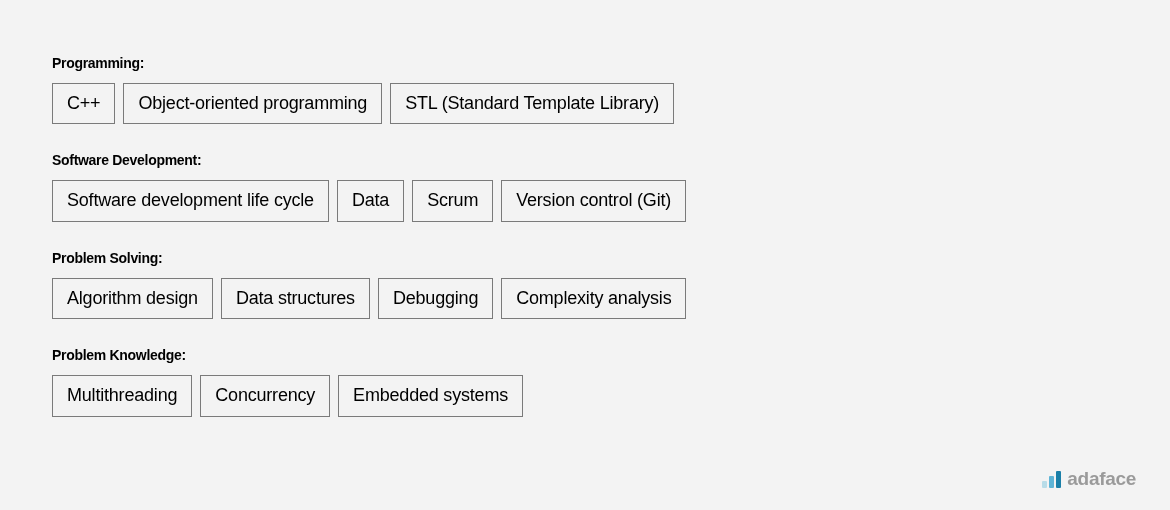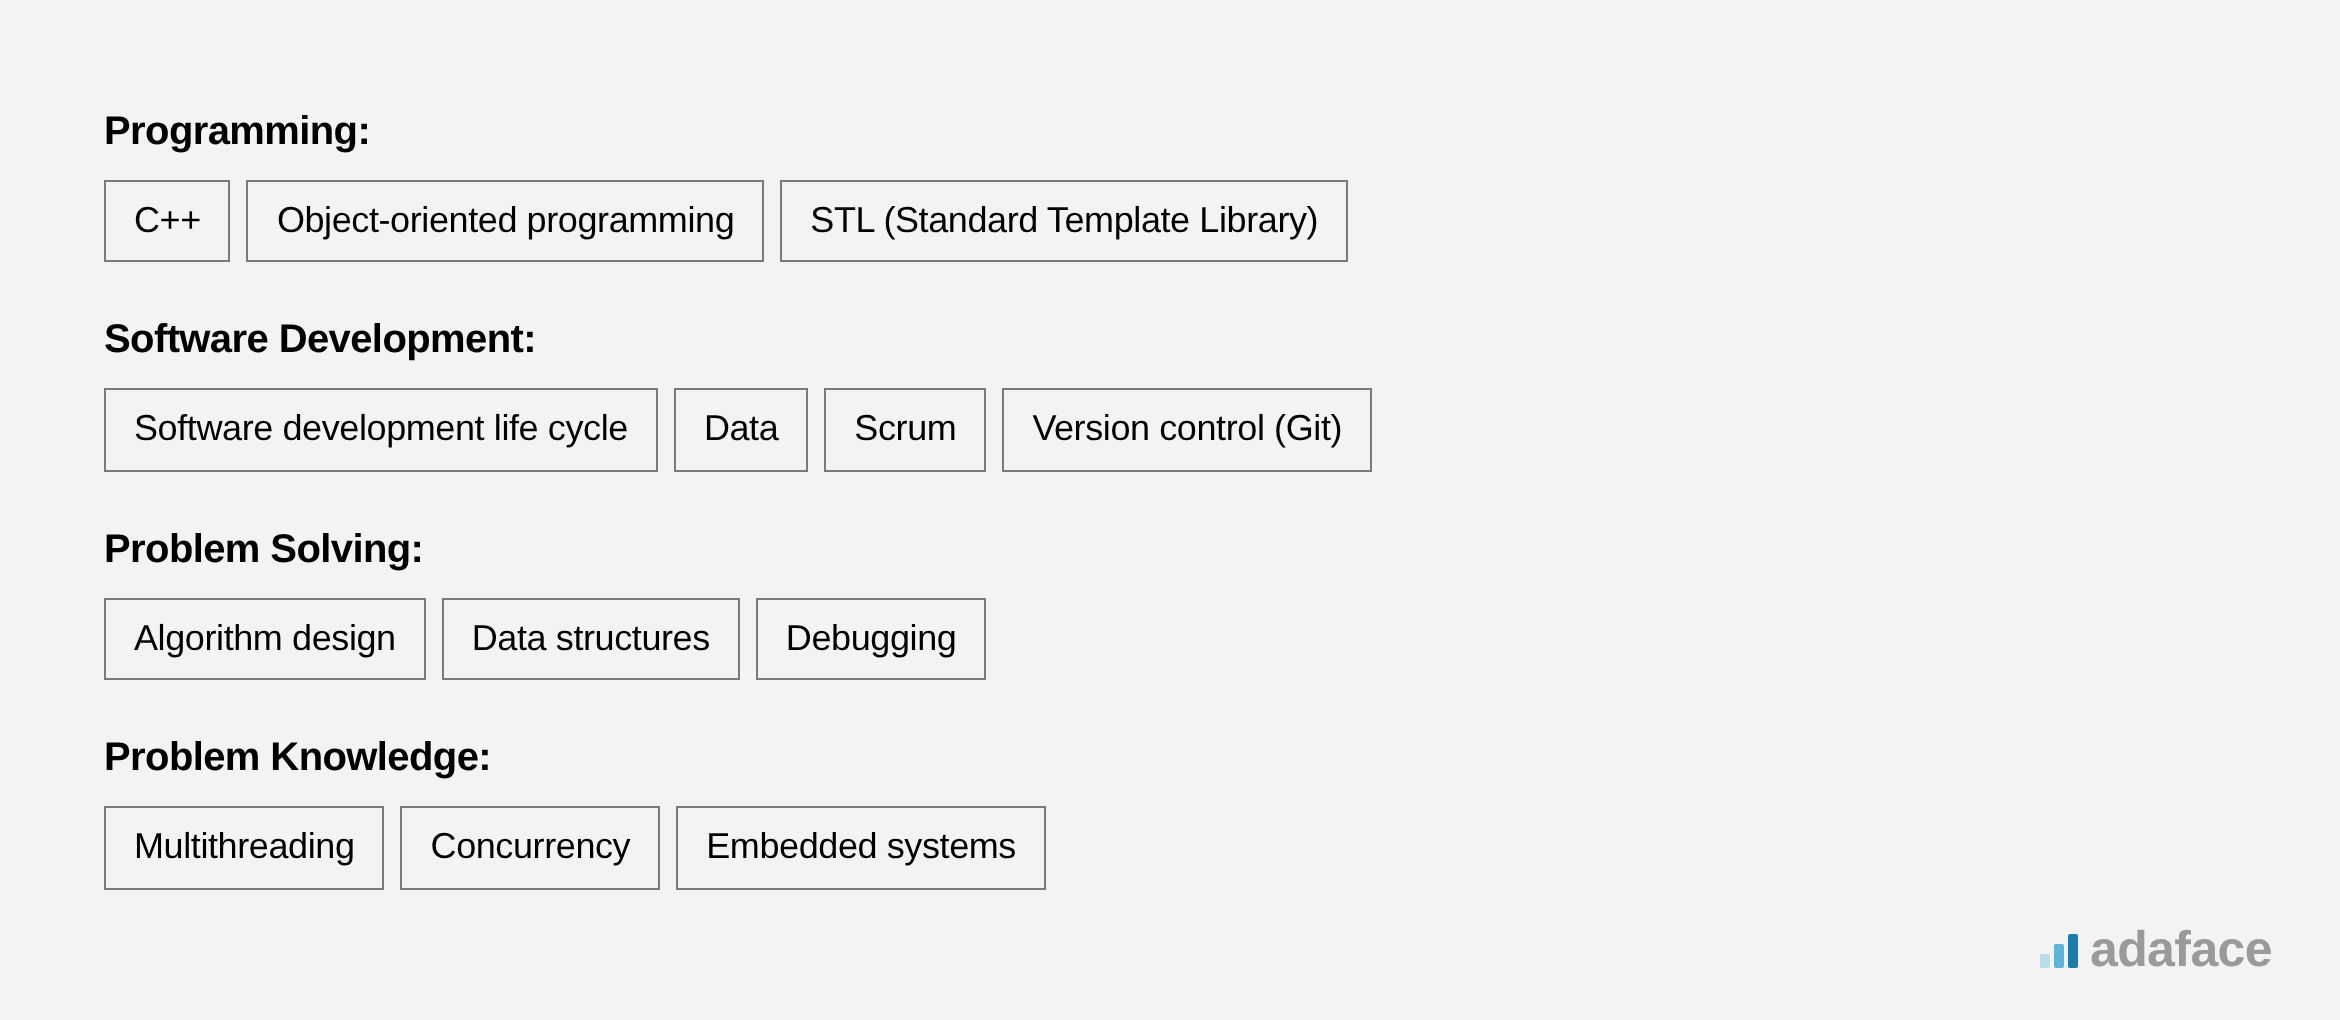--- a/index.html
+++ b/index.html
@@ -12,21 +12,21 @@
       background-color: #f3f3f3;
       width: 1170px;
       height: 510px;
       padding: 55px 52px 0 52px;
       position: relative;
     }
     .category {
       margin-bottom: 28px;
     }
     .category-title {
-      font-size: 20px;
+      font-size: 14px;
       font-weight: 700;
       color: #000;
       margin-bottom: 12px;
       letter-spacing: -0.3px;
     }
     .tags-row {
       display: flex;
       flex-wrap: wrap;
       gap: 8px;
     }
@@ -62,21 +62,21 @@
     }
     .bar2 {
       height: 12px;
       background-color: #5eb4d6;
     }
     .bar3 {
       height: 17px;
       background-color: #1a7fa8;
     }
     .logo-text {
-      font-size: 25px;
+      font-size: 19px;
       font-weight: 600;
       color: #9a9a9a;
       letter-spacing: -0.3px;
     }
   </style>
 </head>
 <body>
 
 <div>
   <div class="category">
@@ -97,20 +97,21 @@
       <span class="tag">Version control (Git)</span>
     </div>
   </div>
 
   <div class="category">
     <h3 class="category-title">Problem Solving:</h3>
     <div class="tags-row">
       <span class="tag">Algorithm design</span>
       <span class="tag">Data structures</span>
       <span class="tag">Debugging</span>
+      <span class="tag">Complexity analysis</span>
     </div>
   </div>
 
   <div class="category">
     <h3 class="category-title">Problem Knowledge:</h3>
     <div class="tags-row">
       <span class="tag">Multithreading</span>
       <span class="tag">Concurrency</span>
       <span class="tag">Embedded systems</span>
     </div>

